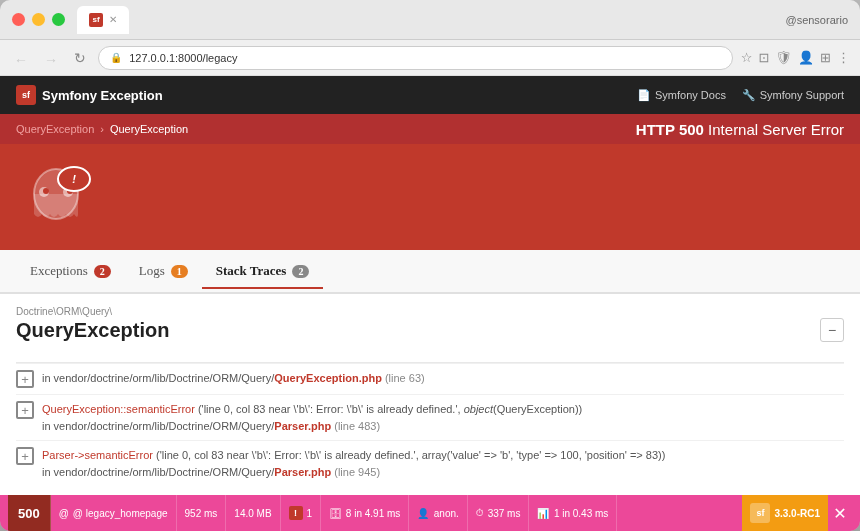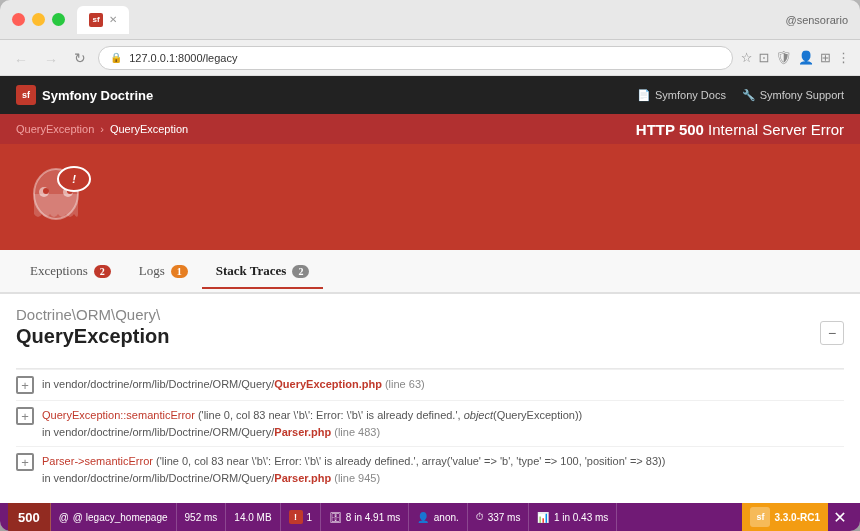--- a/index.html
+++ b/index.html
@@ -262,21 +262,21 @@
       flex: 1;
       background: #fff;
       overflow: hidden;
       padding: 0;
     }
     .exception-panel {
       padding: 12px 16px;
     }
     .exception-title-small {
       color: #888;
-      font-size: 15px;
+      font-size: 10px;
       margin-bottom: 2px;
     }
     .exception-class {
       font-size: 20px;
       font-weight: bold;
       color: #222;
       margin-bottom: 12px;
     }
     .toggle-icon {
       width: 18px;
@@ -319,22 +319,22 @@
     .exception-panel-header {
       display: flex;
       align-items: center;
       justify-content: space-between;
       border-bottom: 1px solid #e8e8e8;
       padding-bottom: 8px;
       margin-bottom: 0;
     }
     
     .bottom-toolbar {
-      background: #701a75;
-      height: 28px;
+      background: #ec4899;
+      height: 36px;
       display: flex;
       align-items: center;
       padding: 0 8px;
       gap: 0;
       flex-shrink: 0;
     }
     .toolbar-item {
       display: flex;
       align-items: center;
       gap: 4px;
@@ -414,21 +414,21 @@
       <span class="addr-icon">⊞</span>
       <span class="addr-icon">⋮</span>
     </div>
   </div>
 
   <div class="app-content">
 
     <div class="symfony-header">
       <div class="symfony-logo">
         <div class="sf-logo-icon">sf</div>
-        <span>Symfony Doctrine</span>
+        <span>Symfony Exception</span>
       </div>
       <div class="symfony-header-links">
         <span class="sf-link">
           <span>📄</span>
           <span>Symfony Docs</span>
         </span>
         <span class="sf-link">
           <span>🔧</span>
           <span>Symfony Support</span>
         </span>

